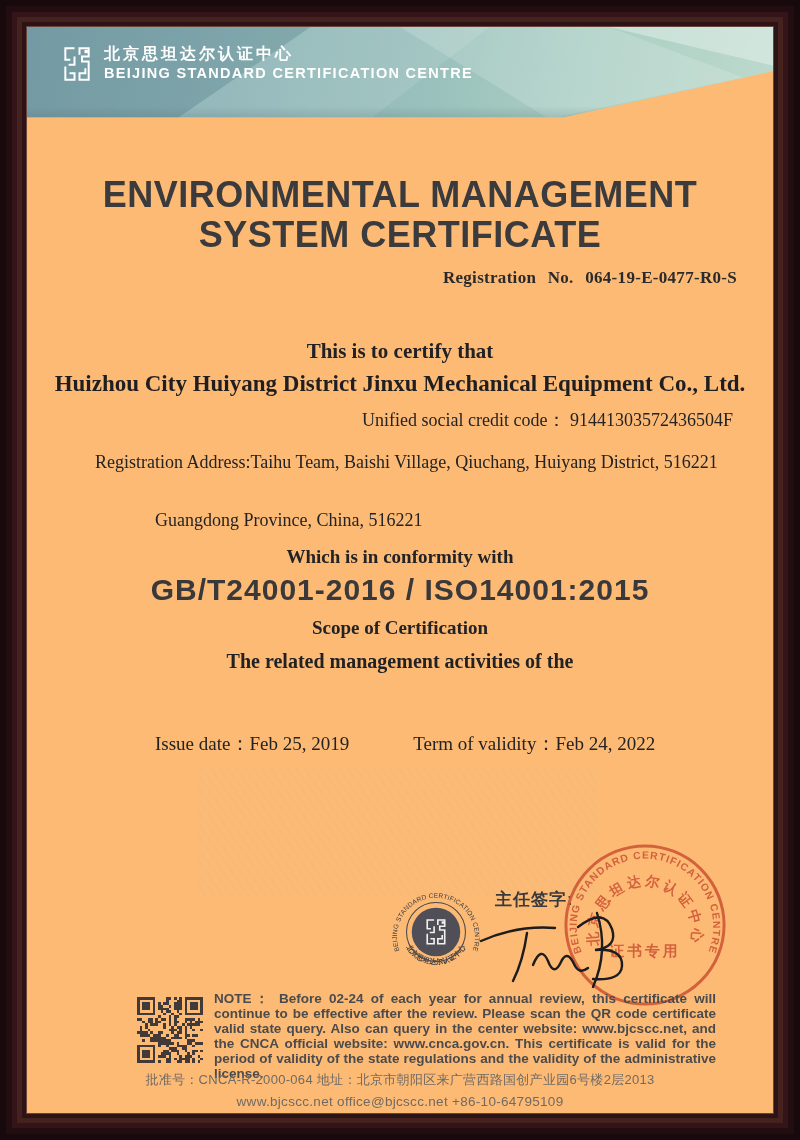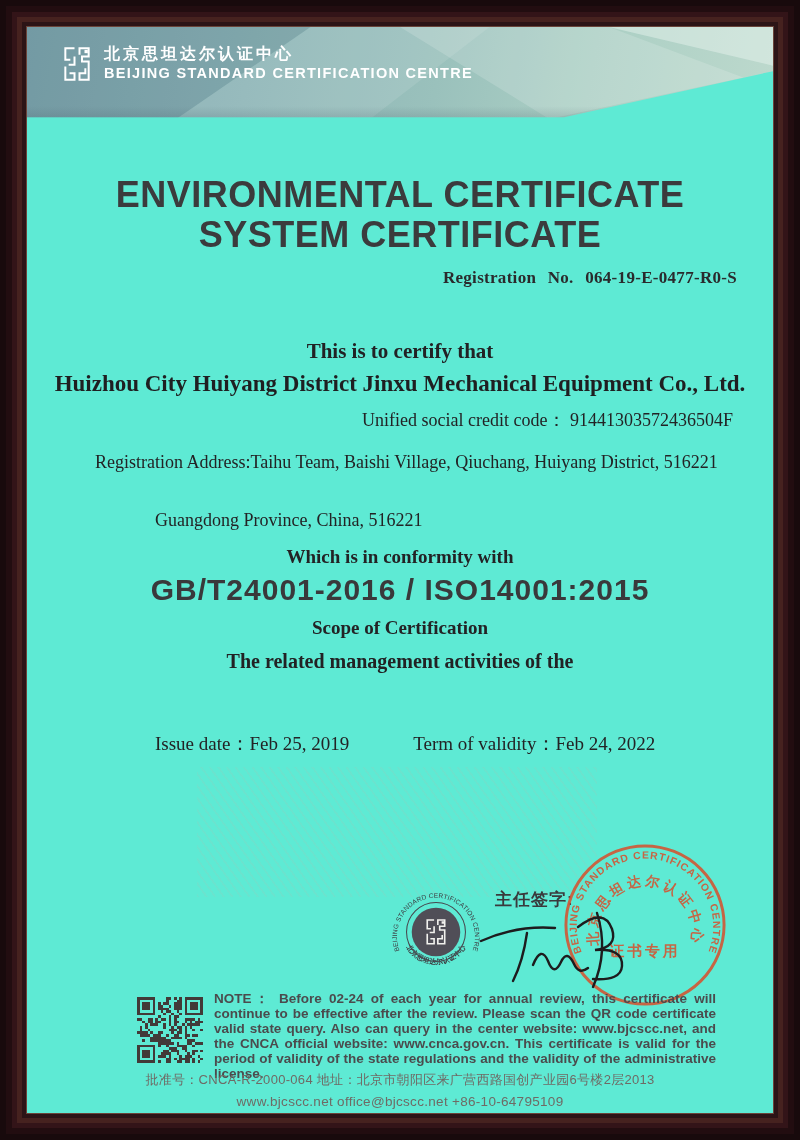--- a/index.html
+++ b/index.html
@@ -6,21 +6,21 @@
   html,body { width:800px; height:1140px; }
   body {
     position:relative;
     background:#140809;
     font-family:"Liberation Serif","DejaVu Serif",serif;
     overflow:hidden;
   }
   
   .paper {
     position:absolute; inset:27px;
-    background:#5eead4;
+    background:#fdba74;
     box-shadow:
       0 0 0 1px #6a443a,
       0 0 0 5px #2c1416,
       0 0 0 10px #46221f,
       0 0 0 15px #331418,
       0 0 0 21px #220d10,
       0 0 0 27px #180a0c;
   }
   
   .hatch {
@@ -128,21 +128,21 @@
         </svg>
       </span>
       <div>
         <div class="org-cn">北京思坦达尔认证中心</div>
         <div class="org-en">BEIJING STANDARD CERTIFICATION CENTRE</div>
       </div>
     </div>
   </div>
 
   <div class="abs center title">
-    <div>ENVIRONMENTAL CERTIFICATE</div>
+    <div>ENVIRONMENTAL MANAGEMENT</div>
     <div>SYSTEM CERTIFICATE</div>
   </div>
 
   <div class="abs regno">Registration No. 064-19-E-0477-R0-S</div>
 
   <div class="abs center certify-intro">This is to certify that</div>
   <div class="abs center company">Huizhou City Huiyang District Jinxu Mechanical Equipment Co., Ltd.</div>
   <div class="abs credit">Unified social credit code：  91441303572436504F</div>
   <div class="abs addr" style="top:425px">Registration Address:Taihu Team, Baishi Village, Qiuchang, Huiyang District, 516221</div>
   <div class="abs addr2" style="top:473px">Guangdong Province, China, 516221</div>

